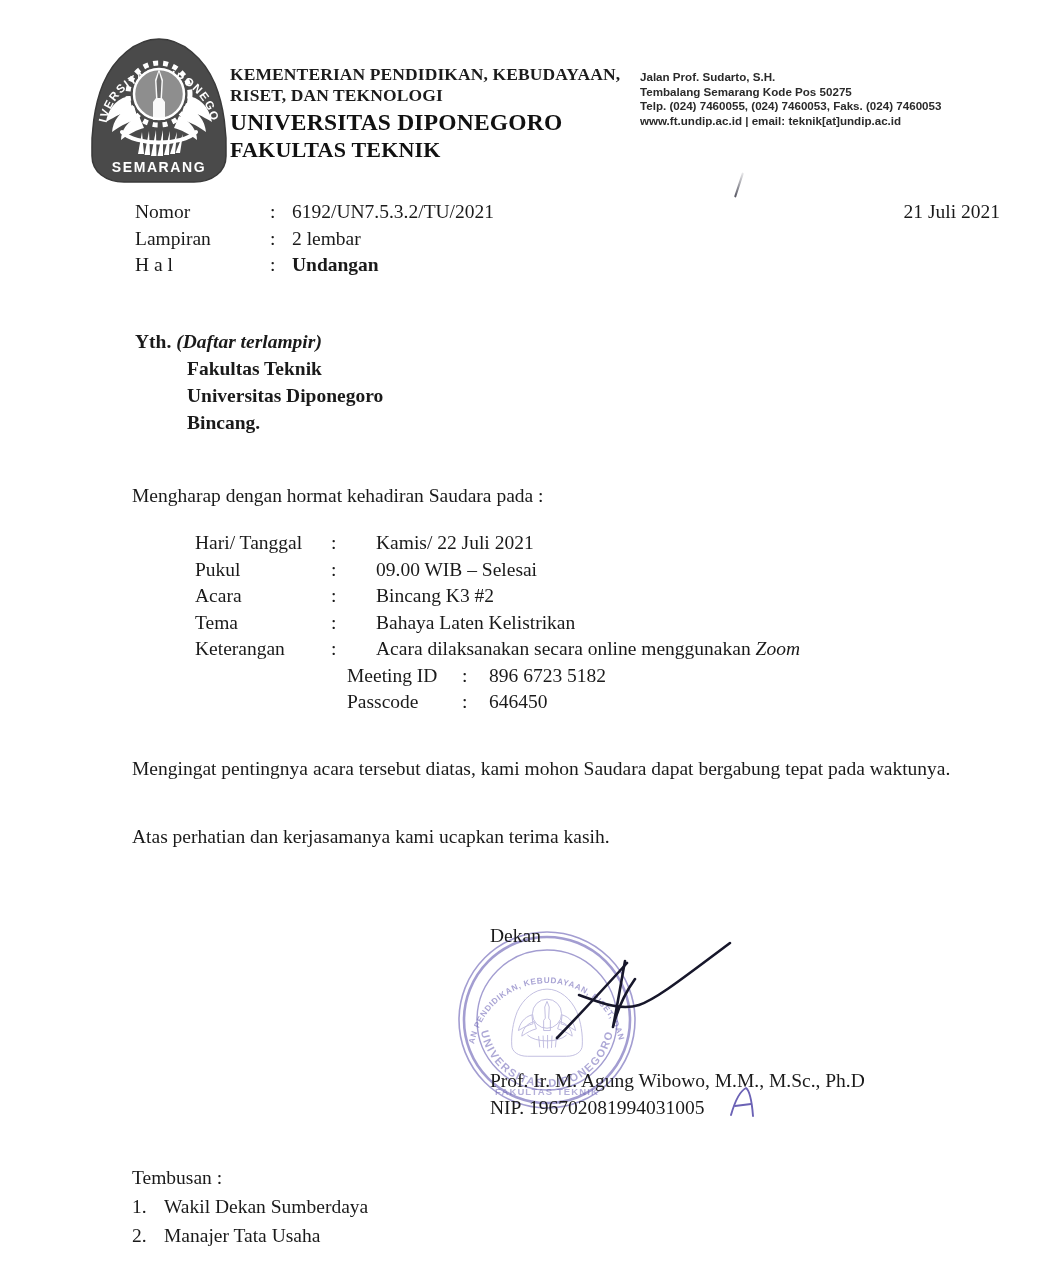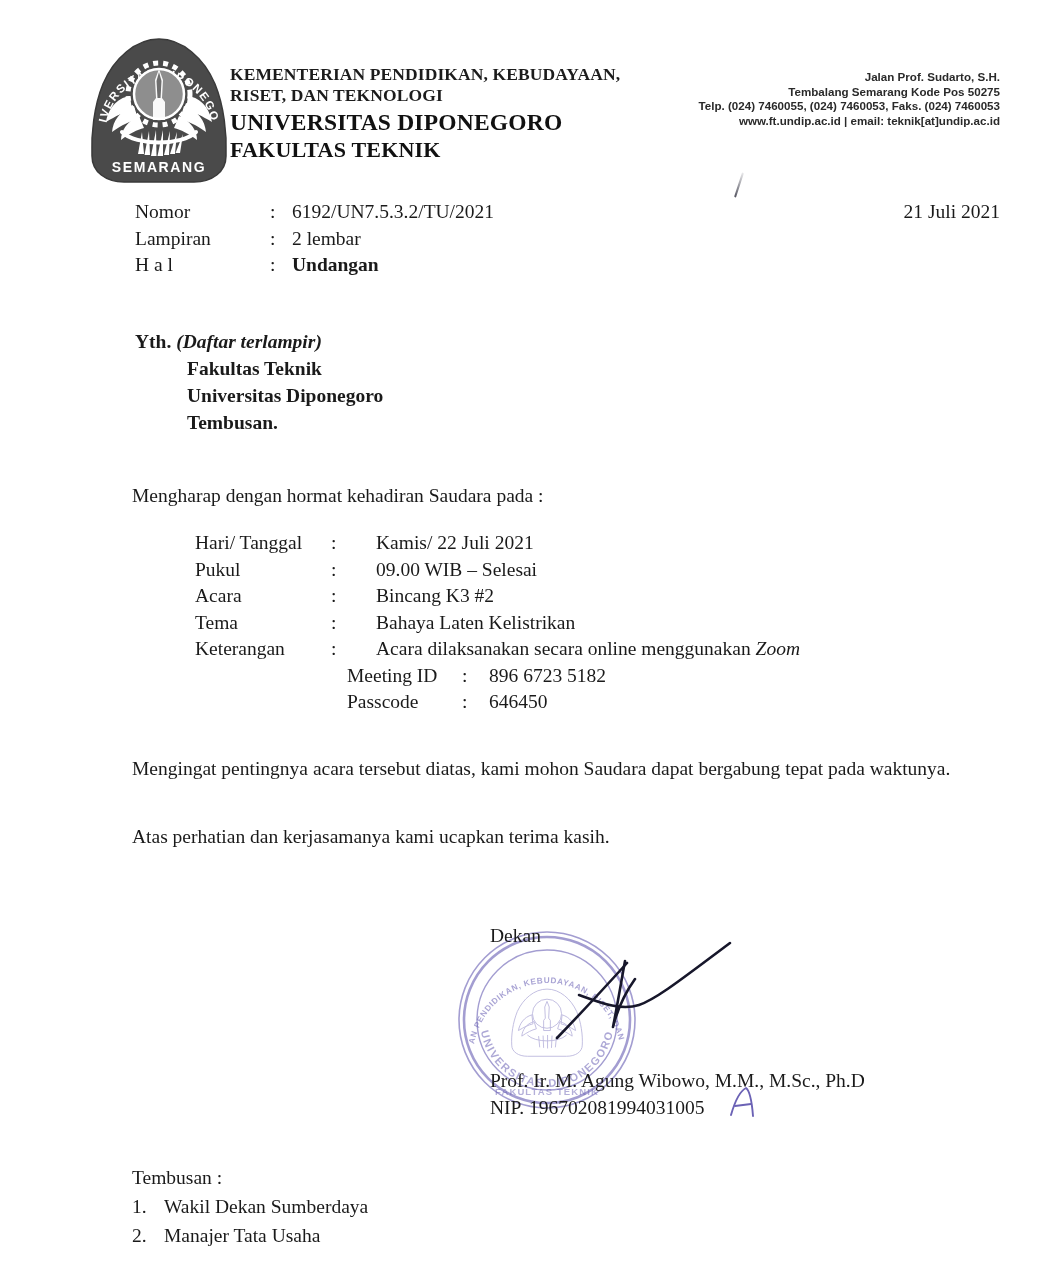--- a/index.html
+++ b/index.html
@@ -65,21 +65,20 @@
     line-height: 27px;
     letter-spacing: 0.2px;
     color: #111111;
   }
 
   .address-block {
     position: absolute;
     right: 52px;
     top: 70px;
     width: 360px;
-    text-align: right;
     font-family: "Liberation Sans", sans-serif;
     font-size: 11.6px;
     line-height: 14.6px;
     color: #2a2a2a;
     font-weight: bold;
   }
 
   
   .ref-block {
     position: absolute;
@@ -310,21 +309,21 @@
   <div class="letter-date">21 Juli 2021</div>
   <div class="stray-mark"></div>
 
   <div class="addressee">
     <div>
       <span class="ind">Yth.</span>
       <span class="ital">(Daftar terlampir)</span>
     </div>
     <div class="addressee-sub">Fakultas Teknik</div>
     <div class="addressee-sub">Universitas Diponegoro</div>
-    <div class="addressee-sub">Tembusan.</div>
+    <div class="addressee-sub">Bincang.</div>
   </div>
 
   <div class="intro-line">Mengharap dengan hormat kehadiran Saudara pada :</div>
 
   <div class="detail-table">
     <div class="detail-row">
       <span class="detail-label">Hari/ Tanggal</span>
       <span class="detail-colon">:</span>
       <span class="detail-value">Kamis/ 22 Juli 2021</span>
     </div>

